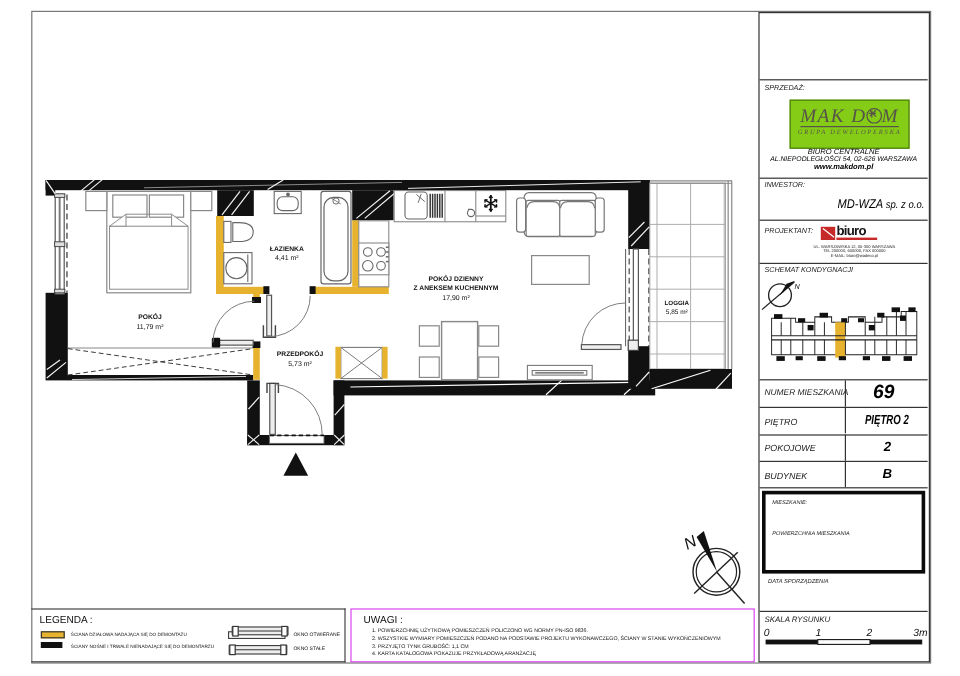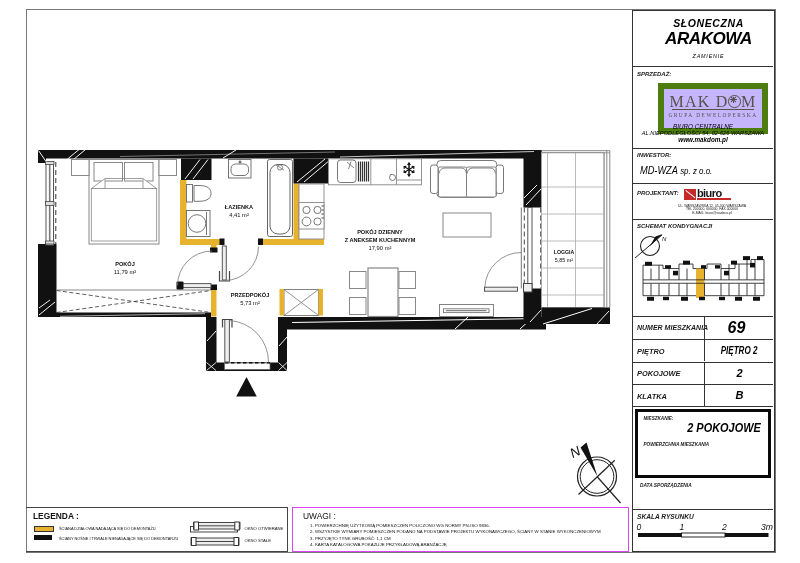--- a/index.html
+++ b/index.html
@@ -1,19 +1,19 @@
 <!DOCTYPE html>
 <html><head>
 <meta charset="utf-8">
 <style>
   html,body{margin:0;padding:0;background:#fff;}
   #page{position:relative;width:800px;height:563px;background:#fff;
         font-family:"Liberation Sans",sans-serif;overflow:hidden;}
   .abs{position:absolute;}
-  .lbl{font-style:italic;color:#1a1a1a;font-weight:bold;}
+  .lbl{font-style:italic;color:#1a1a1a;}
 </style>
 </head>
 <body>
 <div id="page">
 
   <div class="abs" style="left:25.5px;top:9px;width:748px;height:542px;border:1px solid #777;"></div>
 
   <svg class="abs" style="left:0;top:0;" width="640" height="563" viewBox="0 0 640 563">
     <defs>
       <pattern id="hb" width="52" height="52" patternUnits="userSpaceOnUse" patternTransform="rotate(48)">
@@ -343,43 +343,38 @@
         <line x1="597" y1="476.5" x2="620.5" y2="503" stroke="#222" stroke-width="1.2"></line>
         <line x1="614.8" y1="460.2" x2="578.5" y2="494.5" stroke="#222" stroke-width="1.2"></line>
         <text x="569" y="456" font-size="13.5" font-style="italic" fill="#111" transform="rotate(-26 576 449)" font-family="Liberation Sans, sans-serif">N</text>
         <path d="M 580.5 447.5 L 586.5 442.5 L 597.5 476.5 Z" fill="#111"></path>
       </g>
     </g>
   </svg>
 
   <div class="abs" style="left:632px;top:10px;width:141px;height:540px;border:1px solid #333;"></div>
 
-  <div class="abs" style="left:638.5px;top:13px;width:140px;text-align:center;">
-    <div style="font-size:10.5px;font-weight:bold;font-style:italic;letter-spacing:0.6px;margin-top:4px;">SŁONECZNA</div>
-    <div style="font-size:17px;font-weight:bold;font-style:italic;margin-top:0px;letter-spacing:-0.4px;">ARAKOWA</div>
-    <div style="font-size:5.4px;font-style:italic;letter-spacing:0.8px;margin-top:4px;">ZAMIENIE</div>
-  </div>
   <div class="abs" style="left:633px;top:66px;width:140px;border-top:1px solid #333;"></div>
 
   <div class="abs lbl" style="left:637px;top:71px;font-size:6px;">SPRZEDAŻ:</div>
 
-  <div class="abs" style="left:658px;top:83px;width:98px;height:38.5px;background:#c4b5fd;border:6px solid #4d7c0f;">
+  <div class="abs" style="left:658px;top:83px;width:98px;height:38.5px;background:#84cc16;border:1px solid #4d7c0f;font-style:italic;">
     <div style="text-align:center;margin-top:6px;font-family:'Liberation Serif',serif;color:#57524a;font-size:16px;letter-spacing:1.2px;line-height:12px;">MAK D<span style="display:inline-block;width:10.5px;height:10.5px;border:1.5px solid #57524a;border-radius:50%;vertical-align:-1px;position:relative;"><span style="position:absolute;left:0.7px;top:3.1px;width:6.6px;border-top:1.1px solid #57524a;"></span><span style="position:absolute;left:3.1px;top:0.7px;height:6.6px;border-left:1.1px solid #57524a;"></span><span style="position:absolute;left:0.7px;top:3.1px;width:6.6px;border-top:1.1px solid #57524a;transform:rotate(45deg);"></span><span style="position:absolute;left:0.7px;top:3.1px;width:6.6px;border-top:1.1px solid #57524a;transform:rotate(-45deg);"></span></span>M</div>
     <div style="margin:1.5px 8px 0 8px;border-top:1px solid #57524a;"></div>
     <div style="text-align:center;font-family:'Liberation Serif',serif;color:#57524a;font-size:5.4px;letter-spacing:1.5px;margin-top:1.5px;">GRUPA DEWELOPERSKA</div>
   </div>
   <div class="abs" style="left:633px;top:122.5px;width:140px;text-align:center;font-style:italic;">
     <div style="font-size:6.3px;">BIURO CENTRALNE</div>
     <div style="font-size:5.7px;white-space:nowrap;">AL.NIEPODLEGŁOŚCI 54, 02-626 WARSZAWA</div>
     <div style="font-size:6.3px;font-weight:bold;">www.makdom.pl</div>
   </div>
   <div class="abs" style="left:633px;top:148px;width:140px;border-top:1px solid #333;"></div>
 
   <div class="abs lbl" style="left:637px;top:152px;font-size:6px;">INWESTOR:</div>
-  <div class="abs" style="left:635px;top:163.5px;width:140px;text-align:left;font-style:italic;font-size:10.5px;"><span style="display:inline-block;transform:scaleX(0.88);">MD-WZA <span style="font-size:9px;">sp. z o.o.</span></span></div>
+  <div class="abs" style="left:635px;top:163.5px;width:140px;text-align:right;font-style:italic;font-size:10.5px;"><span style="display:inline-block;transform:scaleX(0.88);">MD-WZA <span style="font-size:9px;">sp. z o.o.</span></span></div>
   <div class="abs" style="left:633px;top:183px;width:140px;border-top:1px solid #333;"></div>
 
   <div class="abs lbl" style="left:637px;top:190px;font-size:6px;">PROJEKTANT:</div>
 
   <div class="abs" style="left:684px;top:188px;width:62px;height:27px;">
     <div style="position:absolute;left:0;top:1px;width:12px;height:11px;background:#c52a28;"></div>
     <div style="position:absolute;left:1.5px;top:2px;width:12px;height:1.4px;background:#fff;transform:rotate(38deg);transform-origin:0 0;"></div>
     <div style="position:absolute;left:13px;top:-1px;font-size:11px;font-weight:bold;letter-spacing:-0.6px;color:#151515;">biuro</div>
     <div style="position:absolute;left:13px;top:10px;width:34px;height:1.6px;background:#c52a28;"></div>
     <div style="position:absolute;left:-22px;top:16.5px;width:100px;font-size:3.4px;color:#222;text-align:center;line-height:3.8px;white-space:nowrap;">UL. WARSZAWSKA 12, 05-300 WARSZAWA<br>TEL 200000, 600000, FAX 000000<br>E-MAIL: biuro@wadeco.pl</div>
@@ -452,48 +447,47 @@
   <div class="abs" style="left:633px;top:339px;width:140px;border-top:1px solid #333;"></div>
 
   <div class="abs lbl" style="left:637px;top:346.5px;font-size:7.4px;">PIĘTRO</div>
   <div class="abs" style="left:704px;top:340px;width:69px;height:21px;border-left:1px solid #333;text-align:center;font-size:11px;font-weight:bold;font-style:italic;line-height:21px;"><span style="display:inline-block;transform:scaleX(0.73);">PIĘTRO 2</span></div>
   <div class="abs" style="left:633px;top:361.5px;width:140px;border-top:1px solid #333;"></div>
 
   <div class="abs lbl" style="left:637px;top:369px;font-size:7.4px;">POKOJOWE</div>
   <div class="abs" style="left:704px;top:362px;width:69px;height:22px;border-left:1px solid #333;text-align:center;font-size:11px;font-weight:bold;font-style:italic;line-height:22px;">2</div>
   <div class="abs" style="left:633px;top:384px;width:140px;border-top:1px solid #333;"></div>
 
-  <div class="abs lbl" style="left:637px;top:391.5px;font-size:7.4px;">KLATKA</div>
+  <div class="abs lbl" style="left:637px;top:391.5px;font-size:7.4px;">BUDYNEK</div>
   <div class="abs" style="left:704px;top:384.5px;width:69px;height:21.5px;border-left:1px solid #333;text-align:center;font-size:11px;font-weight:bold;font-style:italic;line-height:21.5px;">B</div>
   <div class="abs" style="left:633px;top:406px;width:140px;border-top:1px solid #333;"></div>
 
   <div class="abs" style="left:634.5px;top:409px;width:130px;height:63px;border:3.2px solid #0a0a0a;">
     <div class="lbl" style="position:absolute;left:6px;top:3.5px;font-size:4.6px;">MIESZKANIE:</div>
-    <div style="position:absolute;left:0;top:8px;width:100%;text-align:right;padding-right:7px;box-sizing:border-box;font-size:13.5px;font-weight:bold;font-style:italic;"><span style="display:inline-block;transform:scaleX(0.81);transform-origin:100% 50%;">2 POKOJOWE</span></div>
     <div class="lbl" style="position:absolute;left:6px;top:29.5px;font-size:4.6px;">POWIERZCHNIA MIESZKANIA</div>
   </div>
 
   <div class="abs lbl" style="left:640px;top:482.5px;font-size:4.8px;">DATA SPORZĄDZENIA</div>
   <div class="abs" style="left:633px;top:509px;width:140px;border-top:1px solid #333;"></div>
 
   <div class="abs lbl" style="left:637px;top:512.5px;font-size:6.6px;">SKALA RYSUNKU</div>
   <svg class="abs" style="left:633px;top:521px;" width="140" height="22" viewBox="0 0 140 22">
     <g font-family="Liberation Sans, sans-serif" font-size="8.6" font-style="italic" fill="#111">
       <text x="3.5" y="9">0</text>
       <text x="46.5" y="9">1</text>
       <text x="89" y="9">2</text>
       <text x="128" y="9">3m</text>
     </g>
     <rect x="5" y="12" width="43.5" height="4" fill="#111"></rect>
     <rect x="48.5" y="12" width="43.5" height="4" fill="#fff" stroke="#111" stroke-width="0.9"></rect>
     <rect x="92" y="12" width="43.5" height="4" fill="#111"></rect>
   </svg>
 
   <div class="abs" style="left:26px;top:507px;width:261px;height:43px;border:1px solid #444;border-left:none;">
-    <div style="position:absolute;left:7px;top:3px;font-size:8.4px;color:#111;font-weight:bold;">LEGENDA :</div>
+    <div style="position:absolute;left:7px;top:3px;font-size:8.4px;color:#111;">LEGENDA :</div>
 
     <div style="position:absolute;left:8px;top:17.5px;width:18px;height:4.5px;background:#E7B32E;border:0.8px solid #333;"></div>
     <div style="position:absolute;left:33px;top:18.2px;font-size:3.9px;color:#111;">ŚCIANA DZIAŁOWA NADAJĄCA SIĘ DO DEMONTAŻU</div>
 
     <div style="position:absolute;left:8px;top:26.5px;width:18px;height:5px;background:#111;"></div>
     <div style="position:absolute;left:33px;top:27.7px;font-size:3.9px;color:#111;">ŚCIANY NOŚNE I TRWALE NIENADAJĄCE SIĘ DO DEMONTARZU</div>
 
     <svg style="position:absolute;left:163px;top:13px;" width="54" height="13" viewBox="0 0 54 13">
       <rect x="1.5" y="5.5" width="47" height="5.5" fill="#fff" stroke="#333" stroke-width="0.9"></rect>
       <rect x="4.5" y="1.5" width="46.5" height="6.5" fill="#ededed" stroke="#333" stroke-width="0.9"></rect>

